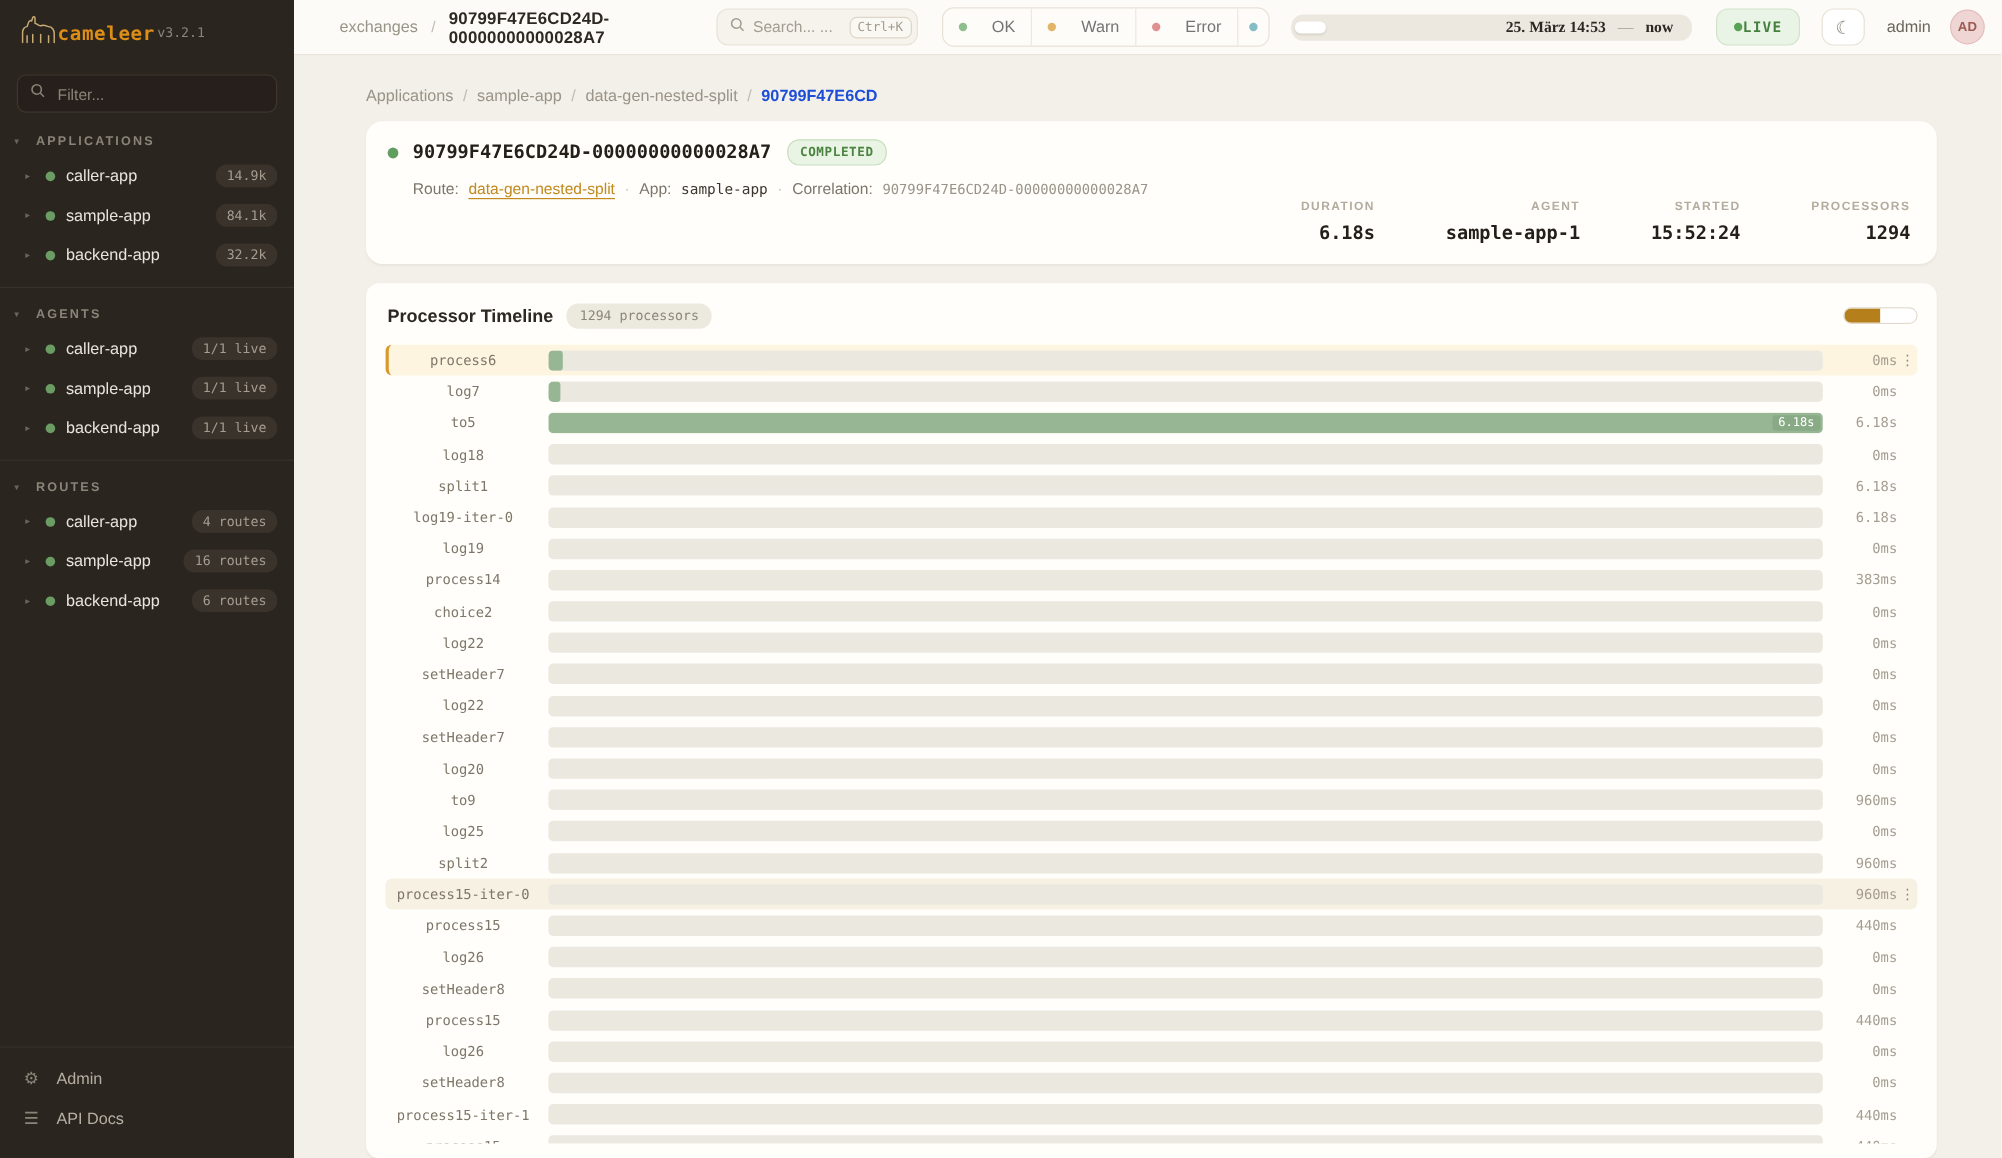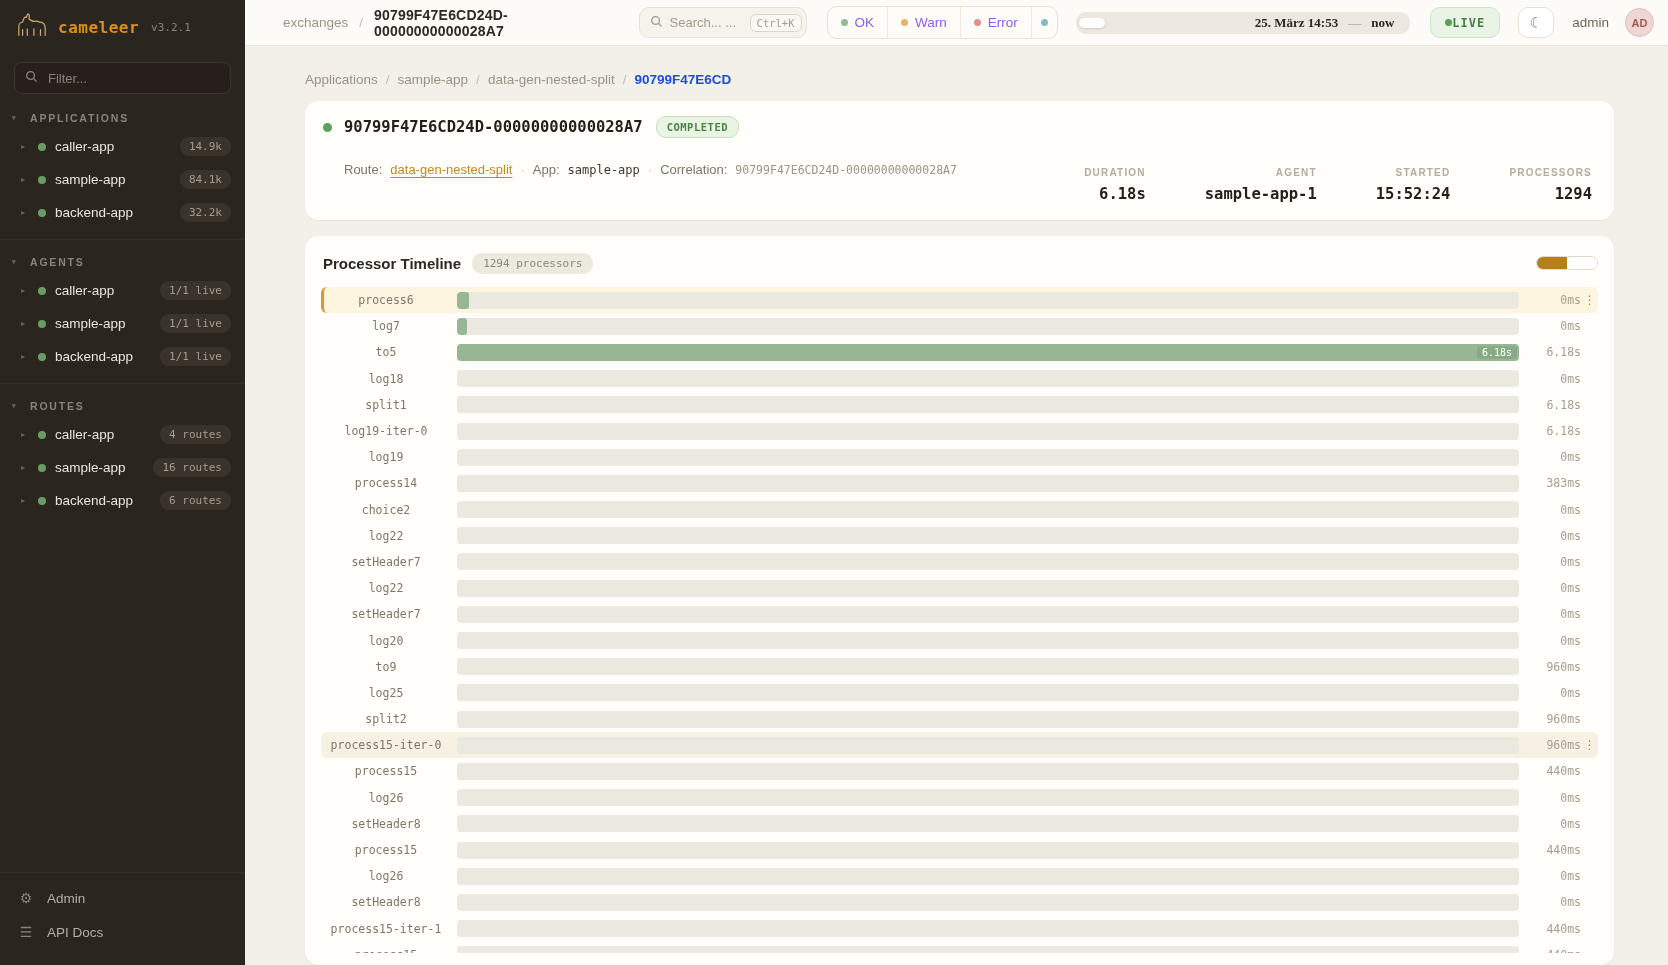--- a/index.html
+++ b/index.html
@@ -1,21 +1,21 @@
 <!DOCTYPE html>
 <html><head>
 <meta charset="utf-8">
 <style>
   html,body{margin:0;padding:0;width:1668px;height:965px;overflow:hidden;}
   body{display:flex;font-family:"Liberation Sans",sans-serif;background:#f3f0e9;color:#2c2822;-webkit-font-smoothing:antialiased;}
   .mono{font-family:"DejaVu Sans Mono",monospace;}
 
   
   .sidebar{width:245px;flex-shrink:0;background:#2b2520;color:#e6e2da;display:flex;flex-direction:column;}
-  .logo-row{height:54px;display:flex;align-items:center;gap:10px;padding:0 16px;flex-shrink:0;}
+  .logo-row{height:54px;display:flex;align-items:center;padding:0 16px;flex-shrink:0;}
   .brand-name{font-family:"DejaVu Sans Mono",monospace;font-weight:bold;color:#dd8e17;font-size:16px;letter-spacing:.5px;}
   .brand-ver{color:#8a8377;font-size:11px;font-family:"DejaVu Sans Mono",monospace;margin-left:2px;}
   .filter-box{margin:8px 14px 2px;display:flex;align-items:center;gap:8px;background:#261f1b;border:1px solid #3e372f;border-radius:8px;height:30px;padding:0 10px;}
   .filter-box input{background:transparent;border:none;outline:none;color:#cfc9bf;font-size:13px;width:100%;font-family:"Liberation Sans",sans-serif;}
   .filter-box input::placeholder{color:#8a8377;}
   .nav-label{padding:28px 16px 4px;font-size:10.5px;letter-spacing:1.8px;color:#7d766a;font-weight:bold;}
   .nav-sections{flex:1;overflow:hidden;}
   .nav-section{padding:8px 0 10px;border-bottom:1px solid #38312a;}
   .nav-section:last-child{border-bottom:none;}
   .section-title{display:flex;align-items:center;padding:8px 16px 6px 12px;font-size:10.5px;letter-spacing:1.8px;color:#8a8377;font-weight:bold;cursor:default;}
@@ -33,21 +33,21 @@
   
   .main{flex:1;display:flex;flex-direction:column;min-width:0;}
   .topbar{height:45px;background:#fcfbf7;border-bottom:1px solid #eae5da;display:flex;align-items:center;padding:0 14px 0 38px;gap:8px;flex-shrink:0;}
   .tb-crumb-section{font-size:13.5px;color:#9a9388;}
   .tb-sep{color:#c2bcb0;font-size:13px;margin:0 3px;}
   .tb-id{font-size:14px;font-weight:bold;color:#2c2822;letter-spacing:.2px;}
   .searchbox{margin-left:16px;width:152px;background:#f6f3ec;border:1px solid #e7e1d6;border-radius:10px;height:29px;display:flex;align-items:center;gap:7px;padding:0 4px 0 10px;flex-shrink:0;}
   .searchbox .ph{color:#a39c90;font-size:13px;flex:1;white-space:nowrap;overflow:hidden;}
   .kbd{border:1px solid #ddd6c9;background:#faf8f2;color:#a39c90;font-family:"DejaVu Sans Mono",monospace;font-size:10.5px;padding:2px 6px;border-radius:6px;}
   .chips{margin-left:12px;display:flex;align-items:stretch;border:1px solid #e7e1d6;background:#fdfcf9;border-radius:10px;height:31px;overflow:hidden;flex-shrink:0;}
-  .chip{display:flex;align-items:center;gap:7px;padding:0 13px;font-size:13.5px;color:#8b5cf6;border-left:1px solid #eee8dd;}
+  .chip{display:flex;align-items:center;gap:21px;padding:0 13px;font-size:13.5px;color:#737373;border-left:1px solid #eee8dd;}
   .chip:first-child{border-left:none;}
   .chip .cdot{width:7px;height:7px;border-radius:50%;}
   .timegroup{margin-left:10px;background:#ece8df;border-radius:10px;padding:3px;display:flex;align-items:center;flex-shrink:0;}
   .range-btn{padding:5px 13px;font-size:13.5px;color:#8d8679;border-radius:8px;border:none;background:transparent;font-family:"Liberation Sans",sans-serif;}
   .range-btn.active{background:#fff;color:#2c2822;font-weight:bold;box-shadow:0 1px 2px rgba(60,50,30,.15);}
   .daterange{display:flex;align-items:center;gap:10px;padding:0 13px 0 20px;font-family:Liberation Serif, serif;font-size:13px;font-weight:bold;color:#2c2822;white-space:nowrap;}
   .daterange .dsep{color:#a39c90;font-weight:normal;}
   .live-pill{margin-left:12px;display:flex;align-items:center;gap:0;padding:0 14px;height:29px;background:#eaf4e6;border:1px solid #cfe3c8;border-radius:10px;color:#45803f;font-family:"DejaVu Sans Mono",monospace;font-size:12px;font-weight:bold;letter-spacing:1px;flex-shrink:0;}
   .live-pill .cdot{width:7px;height:7px;border-radius:50%;background:#59a153;}
   .moon-btn{margin-left:10px;width:34px;height:29px;background:#fff;border:1px solid #e7e1d6;border-radius:10px;display:flex;align-items:center;justify-content:center;color:#8d8679;font-size:15px;flex-shrink:0;}
@@ -58,31 +58,31 @@
   .crumbs{font-size:13.5px;color:#9a9388;margin:6px 0 14px;display:flex;align-items:center;gap:8px;}
   .crumbs .sep{color:#c2bcb0;}
   .crumbs .crumb-last{font-weight:bold;color:#1d4ed8;font-size:13.5px;}
   .card{background:#fffefb;border-radius:14px;box-shadow:0 1px 2px rgba(80,70,50,.06);}
 
   .exchange-card{padding:15px 22px 17px 18px;display:flex;align-items:flex-start;flex-shrink:0;}
   .ex-dot{width:9px;height:9px;border-radius:50%;background:#5f9e5f;margin:7px 12px 0 0;flex-shrink:0;}
   .ex-title-row{display:flex;align-items:center;gap:13px;}
   .ex-id{font-family:"DejaVu Sans Mono",monospace;font-weight:bold;font-size:15.5px;color:#242019;}
   .status-badge{background:#e9f4e4;border:1px solid #c6dfbd;color:#4b8440;font-family:"DejaVu Sans Mono",monospace;font-size:10.5px;font-weight:bold;letter-spacing:.5px;padding:4px 10px;border-radius:10px;}
-  .ex-meta{margin-top:24px;display:flex;align-items:flex-end;gap:8px;font-size:13px;color:#7c766a;}
+  .ex-meta{margin-top:12px;display:flex;align-items:flex-end;gap:8px;font-size:13px;color:#7c766a;}
   .route-link{color:#c08a1f;text-decoration:underline;text-underline-offset:3px;}
   .meta-sep{color:#c2bcb0;}
   .meta-mono{font-family:"DejaVu Sans Mono",monospace;font-size:12px;color:#3c372e;}
   .meta-mono-dim{font-family:"DejaVu Sans Mono",monospace;font-size:11.5px;color:#9a9388;}
   .ex-stats{margin-left:auto;display:flex;gap:59px;padding-top:3px;margin-top:48px;}
   .stat{text-align:right;}
   .stat-label{font-size:10px;letter-spacing:1.2px;color:#b3ac9e;font-weight:bold;}
   .stat-value{margin-top:7px;font-family:"DejaVu Sans Mono",monospace;font-weight:bold;font-size:15.5px;color:#242019;}
 
-  .timeline-card{margin-top:16px;flex:1;padding:12px 16px;display:flex;flex-direction:column;overflow:hidden;}
+  .timeline-card{margin-top:16px;flex:1;padding:12px 16px;display:flex;flex-direction:column;overflow:hidden;border-radius:11px;}
   .tl-header{display:flex;align-items:center;height:30px;flex-shrink:0;padding-left:2px;}
   .tl-title{font-size:15px;font-weight:bold;color:#2c2822;}
   .tl-badge{margin-left:11px;background:#ece9df;color:#8d8679;font-family:"DejaVu Sans Mono",monospace;font-size:11px;padding:4px 11px;border-radius:10px;}
   .view-toggle{margin-left:auto;display:flex;border:1px solid #e0d9cc;border-radius:9px;overflow:hidden;}
   .toggle-btn{padding:6px 15px;font-size:13px;border:none;background:#fff;color:#575147;font-family:"Liberation Sans",sans-serif;}
   .toggle-btn.active{background:#b5801c;color:#fff;font-weight:bold;}
 
   .rows{margin-top:9px;flex:1;overflow:hidden;}
   .row{display:flex;align-items:center;height:26.2px;padding-left:3px;border-radius:6px;}
   .row.selected{background:#fdf5e0;border-left:3px solid #d9992b;padding-left:0;}

